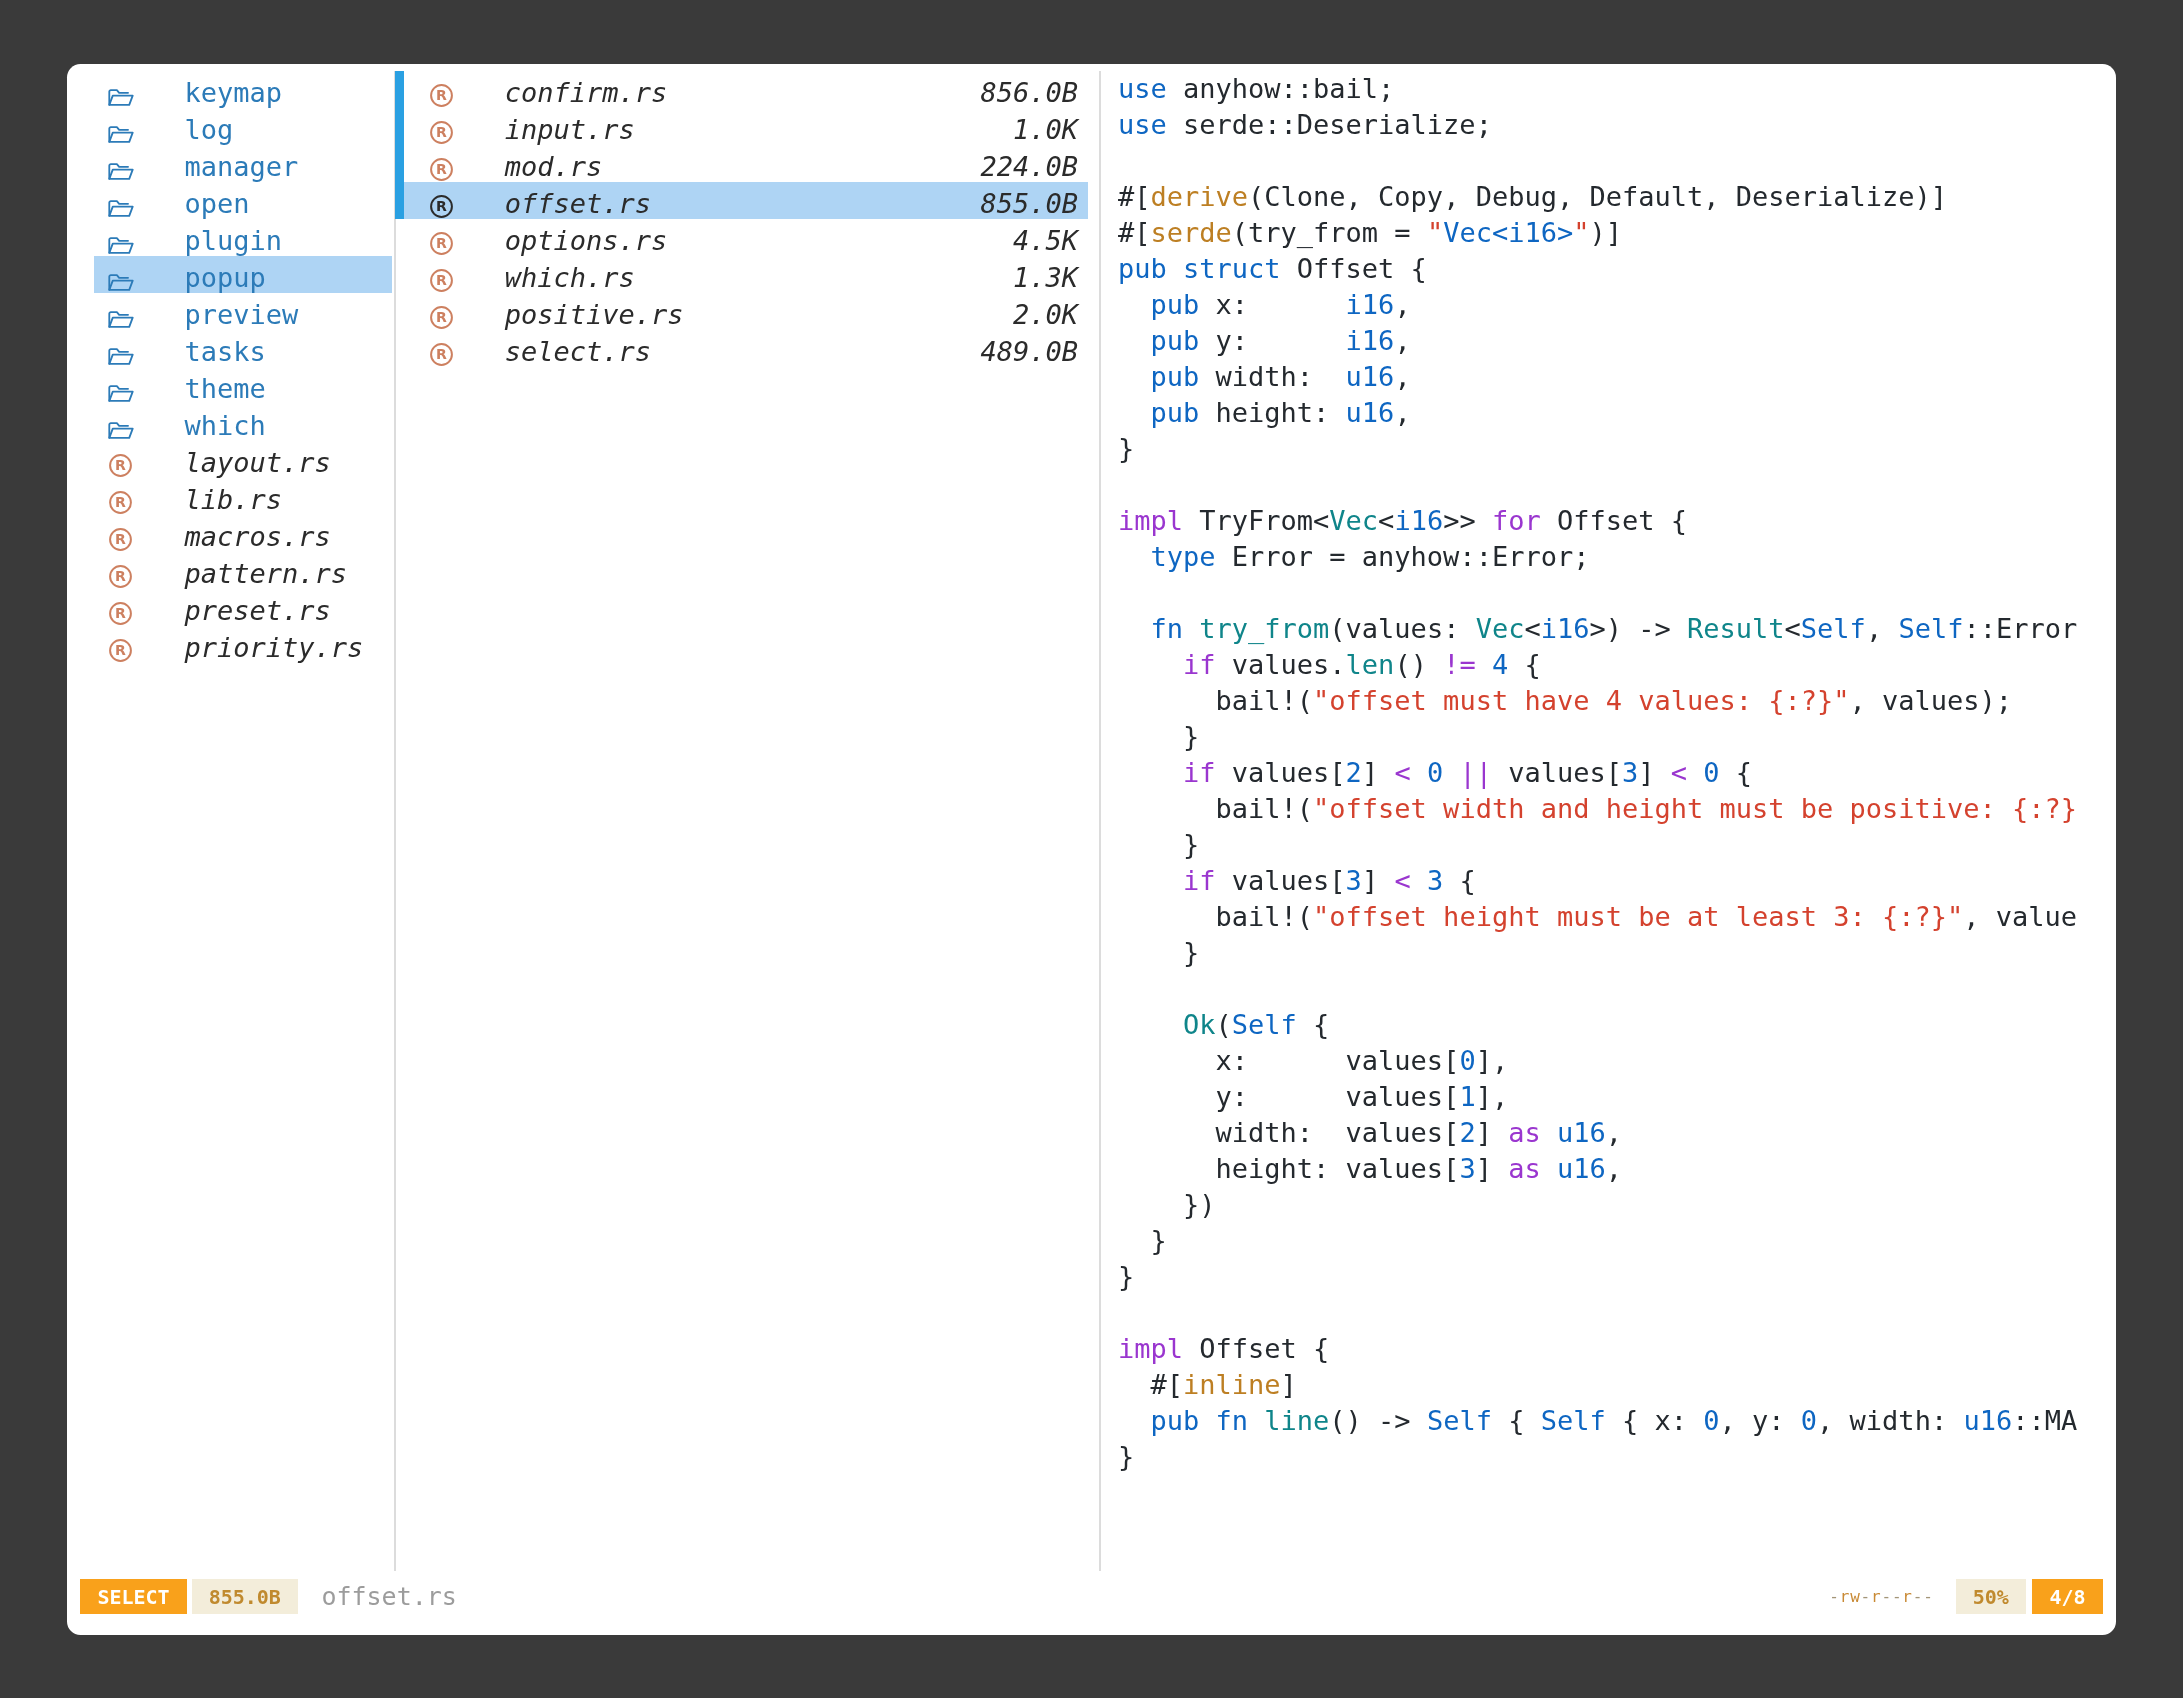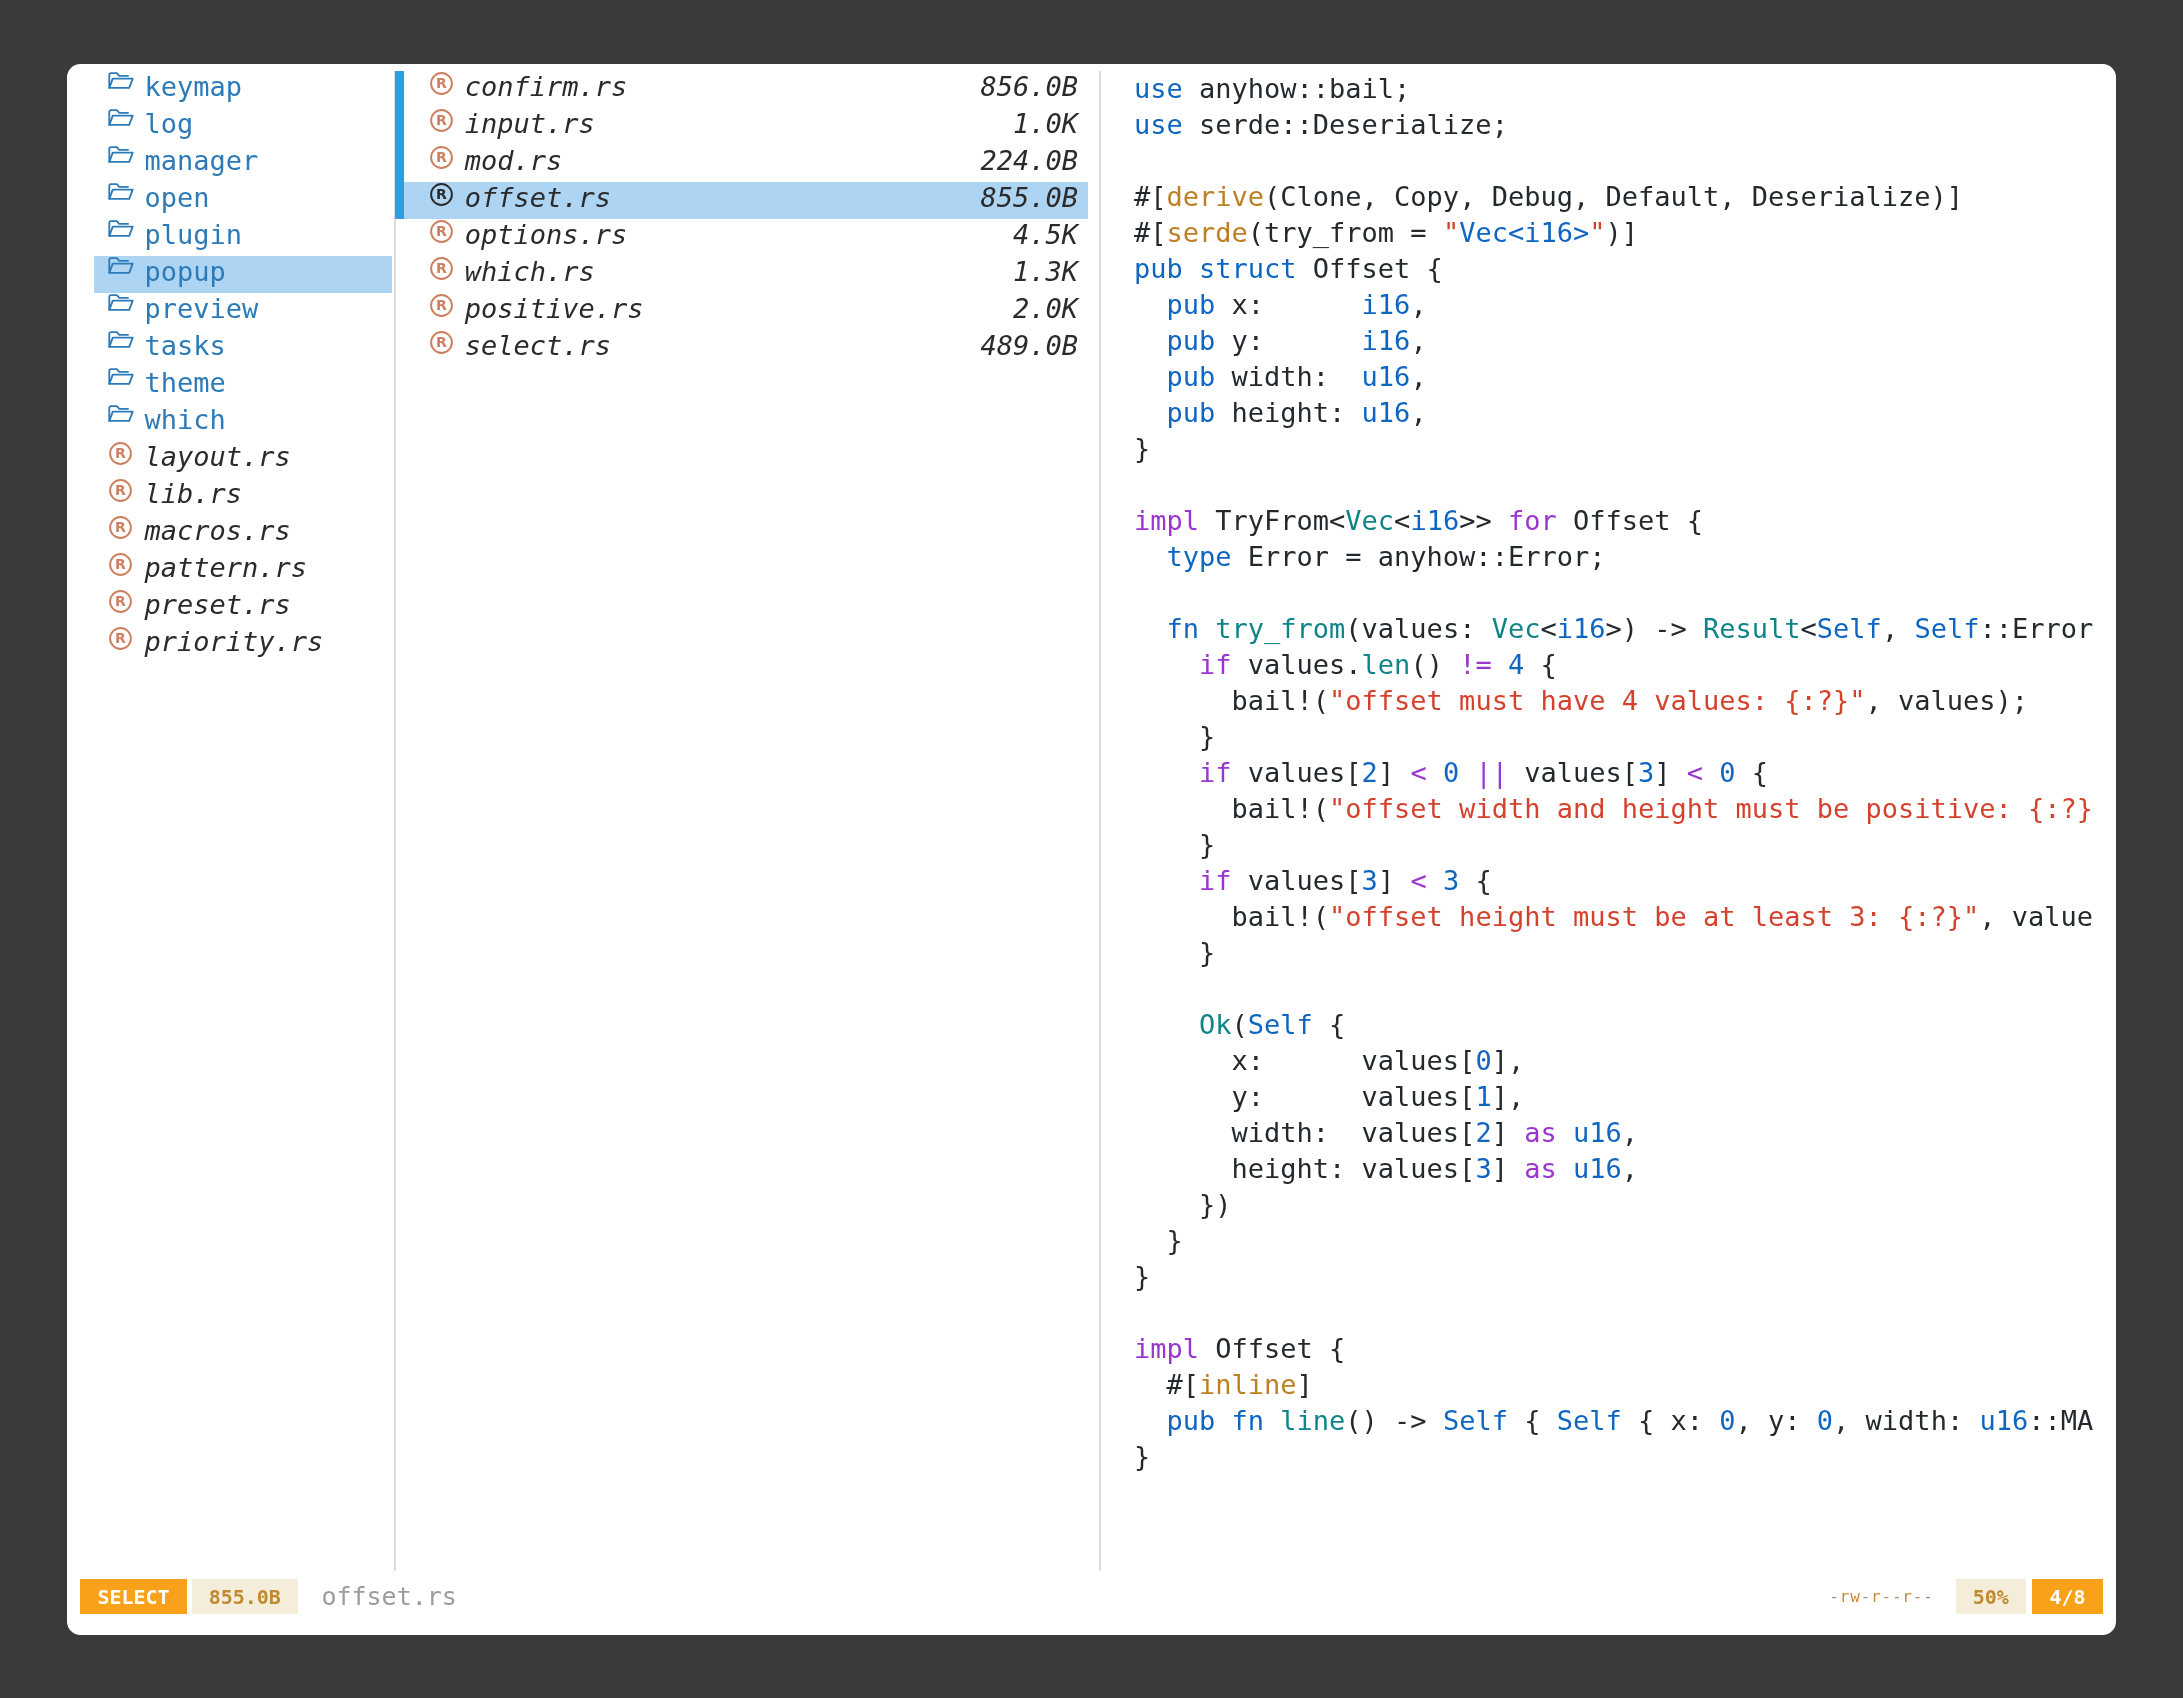--- a/index.html
+++ b/index.html
@@ -20,30 +20,31 @@
     width: 2049px; height: 1571px;
     background: var(--window-bg);
     border-radius: 13.4px;
     overflow: hidden;
   }
   .content { position: absolute; top: 6.7px; left: 0; right: 0; bottom: 64px; }
 
   .pane { position: absolute; top: 0; bottom: 0; }
   .pane-left  { left: 0;      width: 327px; overflow: hidden; }
   .pane-mid   { left: 329px;  width: 703px; }
-  .pane-right { left: 1034px; right: 12px; overflow: hidden; margin-left: 16px; }
+  .pane-right { left: 1034px; right: 12px; overflow: hidden; }
   .vsep { position: absolute; top: 0; bottom: 0; width: 1.7px; background: var(--separator); }
   .sep-1 { left: 327px; }
   .sep-2 { left: 1032px; }
 
   .row {
-    display: flex; align-items: flex-start;
+    display: flex; align-items: flex-end;
     height: 37px;
     font-size: 27px;
     white-space: pre;
+    gap: 40px;
   }
   .pane-left .row  { margin: 0 1.7px 0 27px;  padding-left: 13.4px; }
   .pane-mid  .row  { margin: 0 11px 0 6.7px;  padding-left: 25px; padding-right: 10px; }
   .row.selected { background: var(--selection-bg); }
 
   .icon-slot { display: inline-flex; width: 27px; justify-content: center; flex: 0 0 27px; }
   .icon { display: block; }
   .icon.folder { width: 26px; height: 20px; }
   .icon.rust   { width: 25px; height: 25px; }
   .is-dir { color: var(--folder-blue); }

